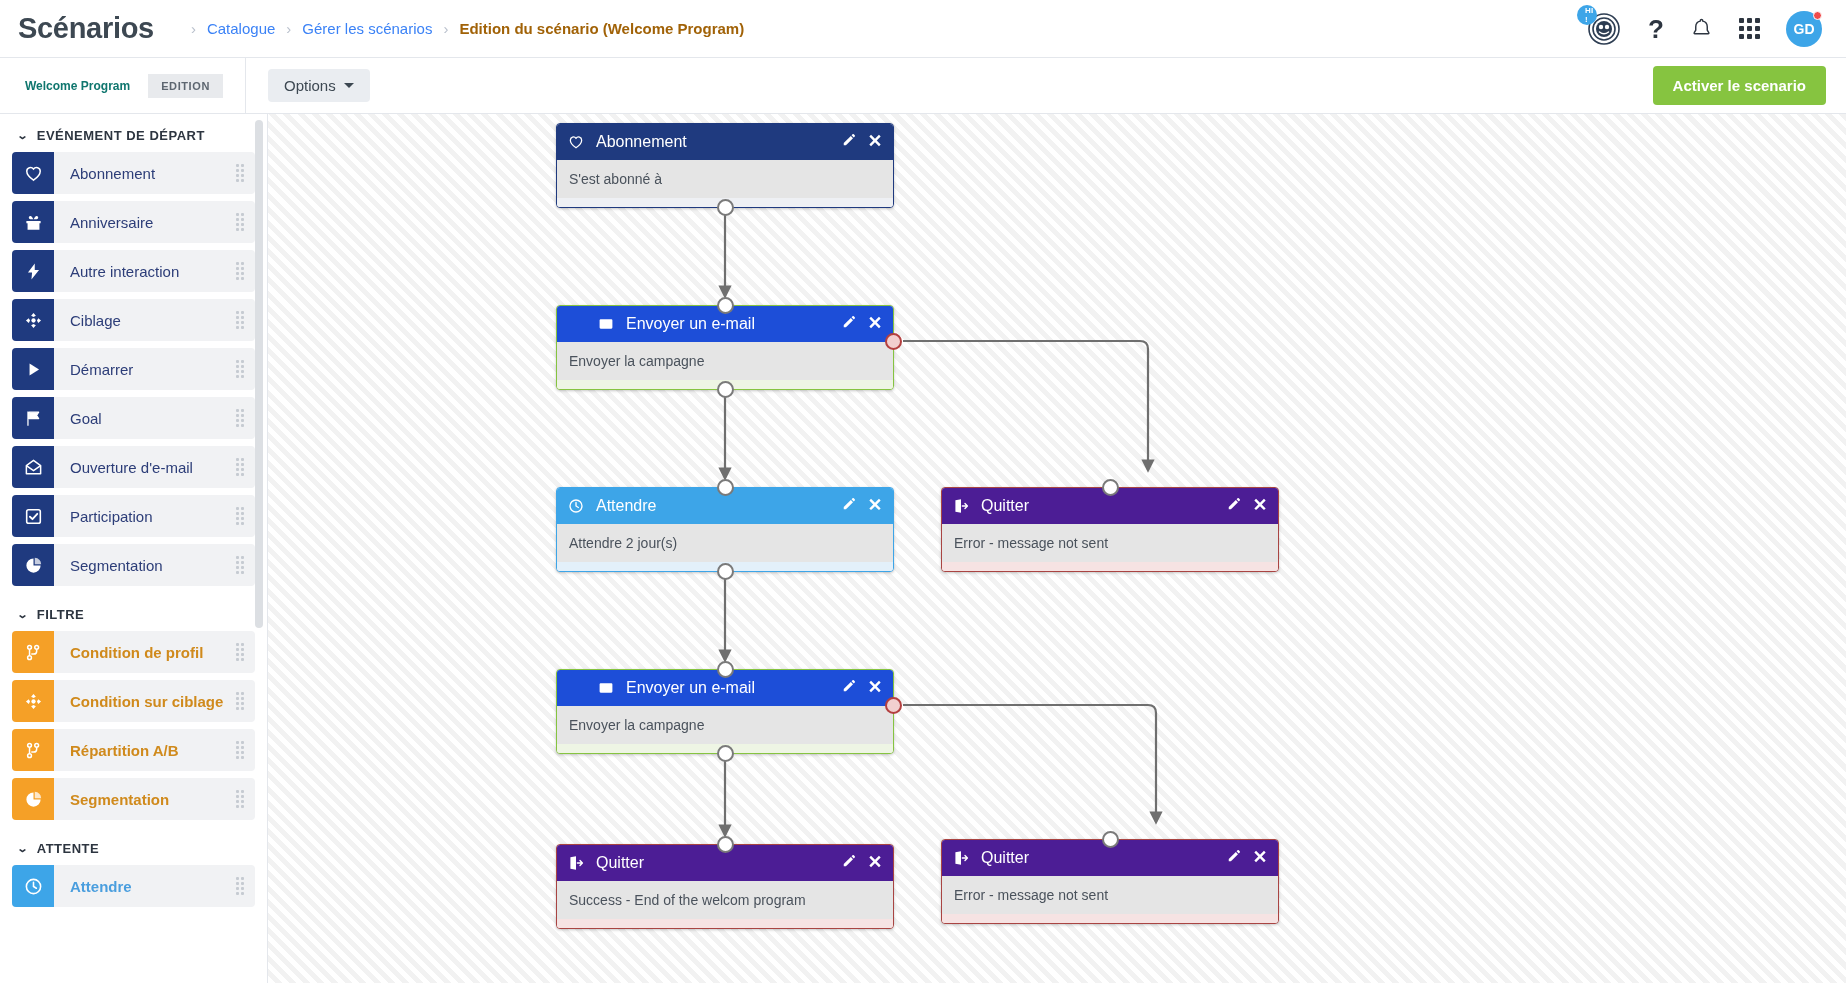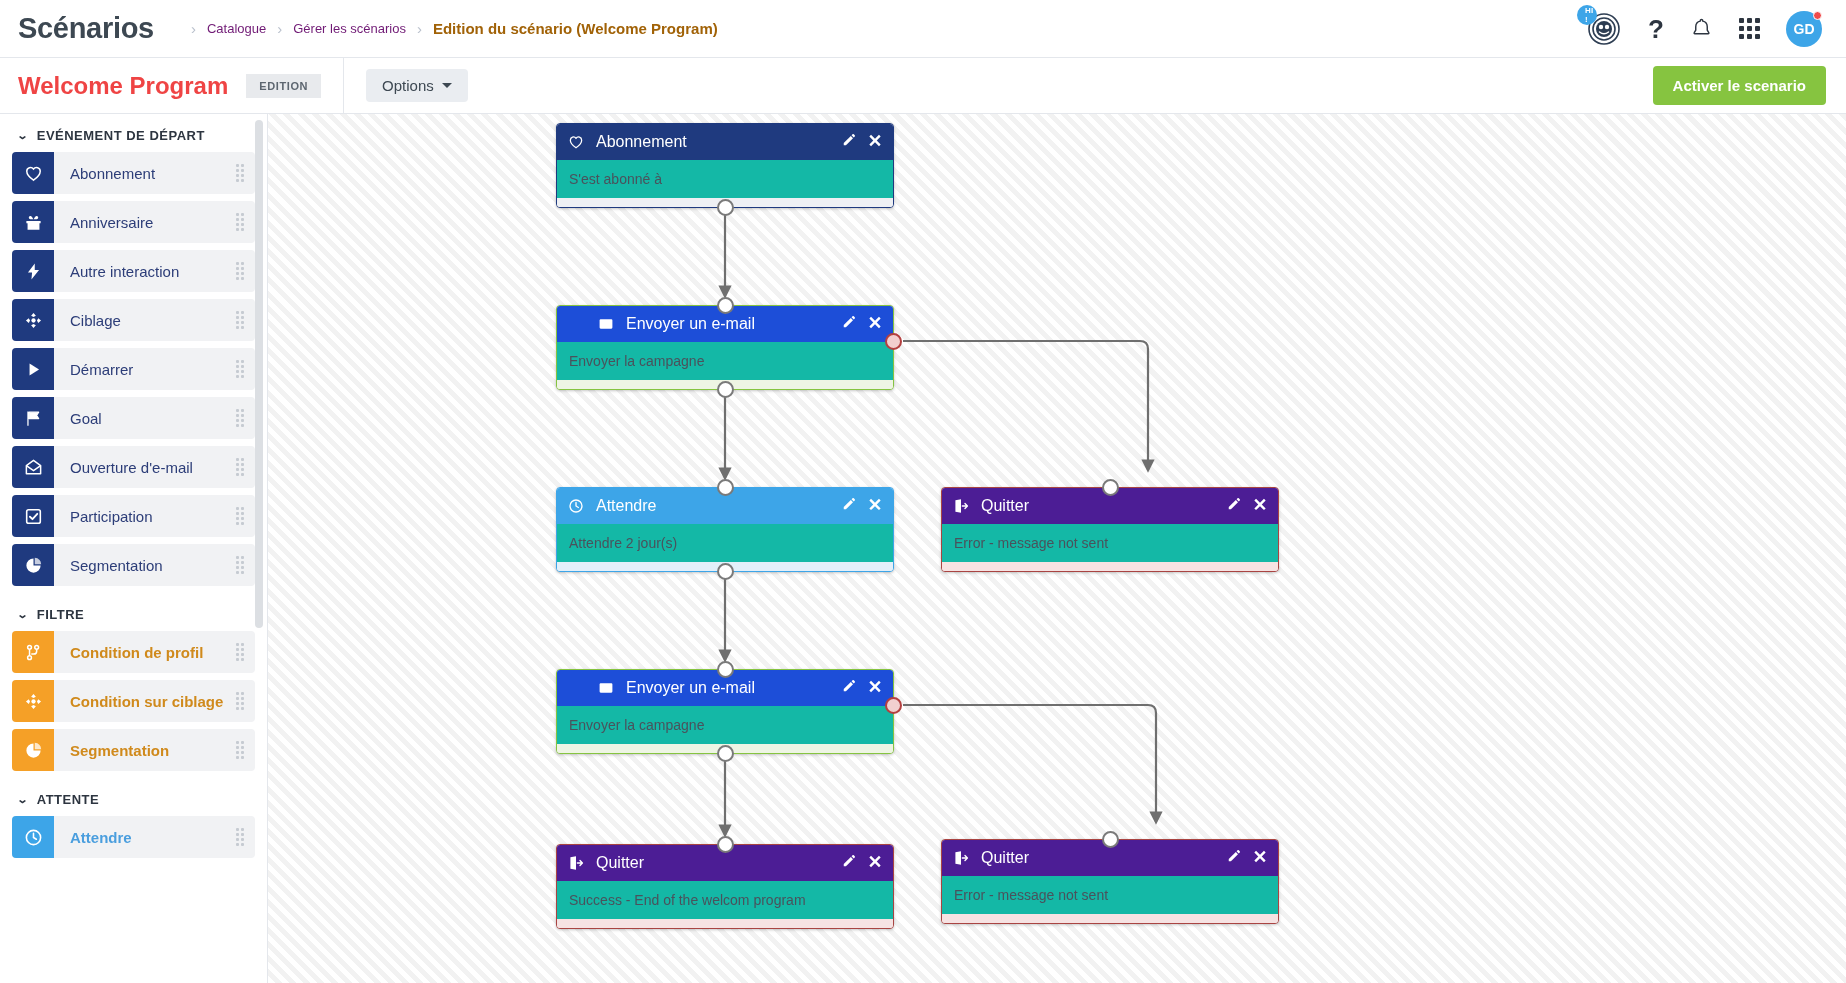--- a/index.html
+++ b/index.html
@@ -19,21 +19,21 @@
     border-bottom: 1px solid #e4e7ec;
     display: flex; align-items: center;
   }
   .app-title {
     font-size: 29px; font-weight: 700; color: #3d4852;
     margin-left: 18px; letter-spacing: -0.3px;
   }
   .breadcrumb { display: flex; align-items: center; margin-left: 26px; }
   .bc-sep { color: #b9c0cc; font-size: 15px; margin: 0 11px; }
   .bc-link {
-    font-size: 13px; color: #701a75; text-decoration: none; cursor: pointer;
+    font-size: 15px; color: #3b82f6; text-decoration: none; cursor: pointer;
   }
   .bc-current { font-size: 15px; color: #a16207; font-weight: 700; }
 
   .topbar-right {
     margin-left: auto; display: flex; align-items: center;
     gap: 26px; margin-right: 24px;
   }
   .hdr-icon {
     display: flex; align-items: center; justify-content: center;
     cursor: pointer; position: relative;
@@ -69,21 +69,21 @@
 
   
   .subbar {
     position: absolute; left: 0; top: 58px;
     width: 1846px; height: 56px;
     background: #ffffff;
     border-bottom: 1px solid #e4e7ec;
     display: flex; align-items: center;
   }
   .scn-name {
-    font-size: 24px; font-weight: 700; color: #ef4444; margin-left: 18px;
+    font-size: 12px; font-weight: 700; color: #0f766e; margin-left: 25px;
   }
   .edition-badge {
     margin-left: 18px; background: #e8eaed; color: #5d6670;
     font-size: 11px; font-weight: 700; letter-spacing: 0.6px;
     padding: 6px 13px; border-radius: 0;
   }
   .sb-divider {
     width: 1px; height: 56px; background: #e4e7ec; margin-left: 22px;
   }
   .options-btn {
@@ -190,21 +190,21 @@
   .node-hdr .nh-ico { width: 20px; display: flex; align-items: center; }
   .node-hdr .nh-ico svg { width: 16px; height: 16px; fill: #fff; }
   .node-title {
     font-size: 16px; margin-left: 8px; flex: 1;
   }
   .node-actions { display: flex; align-items: center; gap: 12px; }
   .node-actions svg { width: 14px; height: 14px; fill: #fff; cursor: pointer; }
   .node-body {
     min-height: 38px; display: flex; align-items: center;
     padding: 0 12px; font-size: 14px; color: #4a525c;
-    background: #14b8a6;
+    background: #e5e5e5;
   }
   .node-foot {
     height: 9px;
     border-bottom-left-radius: 3px; border-bottom-right-radius: 3px;
   }
   .node.navy  { border: 1px solid #1f3a7f; }
   .navy  .node-hdr { background: #1f3a7f; }
   .navy  .node-foot { background: #eef0f4; }
   .node.green { border: 1px solid #86c440; }
   .green .node-hdr { background: #1d4ed8; padding-left: 41px; }
@@ -537,20 +537,43 @@
             <i></i>
             <i></i>
             <i></i>
             <i></i>
           </span>
         </span>
       </div>
       <div class="sb-item v-filter">
         <span class="sb-ico">
           <svg class="" viewBox="0 0 24 24" style="color:currentColor">
+            <circle cx="7" cy="5.5" r="2.4" fill="none" stroke="currentColor" stroke-width="1.9"></circle>
+            <circle cx="16" cy="5.5" r="2.4" fill="none" stroke="currentColor" stroke-width="1.9"></circle>
+            <circle cx="7" cy="18.5" r="2.4" fill="none" stroke="currentColor" stroke-width="1.9"></circle>
+            <path d="M7 8v8M16 8v2.4A3.6 3.6 0 0 1 12.4 14H9.2" fill="none" stroke="currentColor" stroke-width="1.9"></path>
+          </svg>
+        </span>
+        <span class="sb-label">Répartition A/B</span>
+        <span class="sb-grip">
+          <span class="dots">
+            <i></i>
+            <i></i>
+            <i></i>
+            <i></i>
+            <i></i>
+            <i></i>
+            <i></i>
+            <i></i>
+          </span>
+        </span>
+      </div>
+      <div class="sb-item v-filter">
+        <span class="sb-ico">
+          <svg class="" viewBox="0 0 24 24" style="color:currentColor">
             <path d="M12 3a9 9 0 1 0 9 9h-9z" fill="currentColor"></path>
             <path d="M13.6 2.3A9 9 0 0 1 21.7 10.4h-8.1z" fill="currentColor" opacity="0.75"></path>
           </svg>
         </span>
         <span class="sb-label">Segmentation</span>
         <span class="sb-grip">
           <span class="dots">
             <i></i>
             <i></i>
             <i></i>

